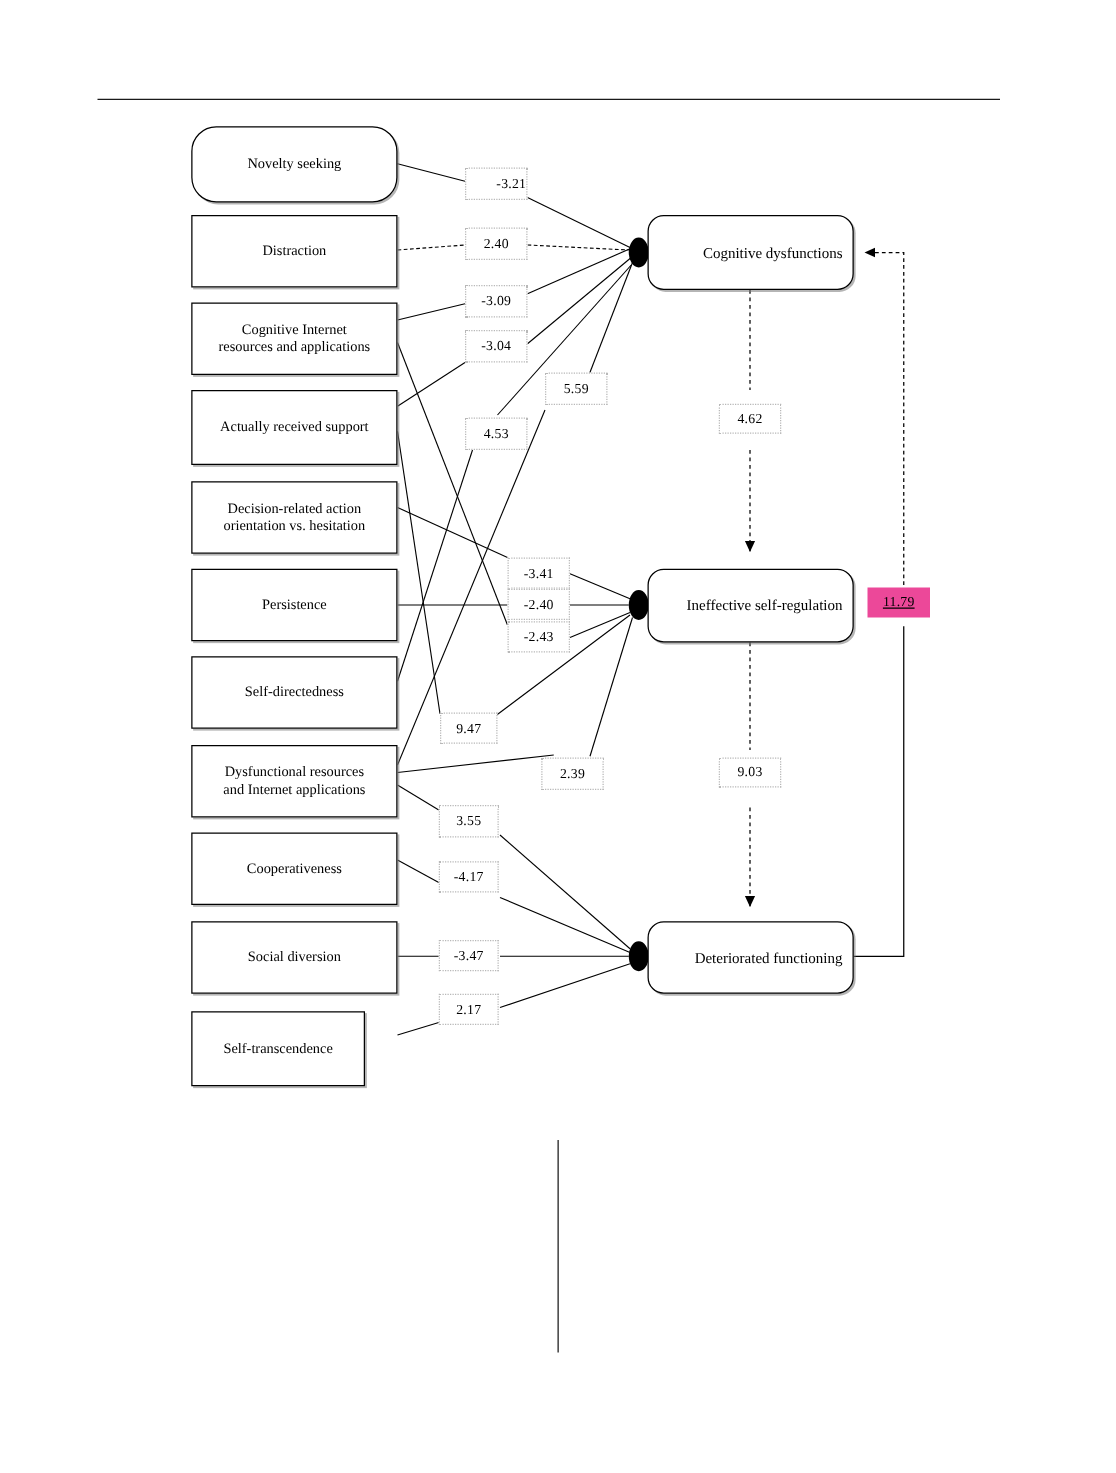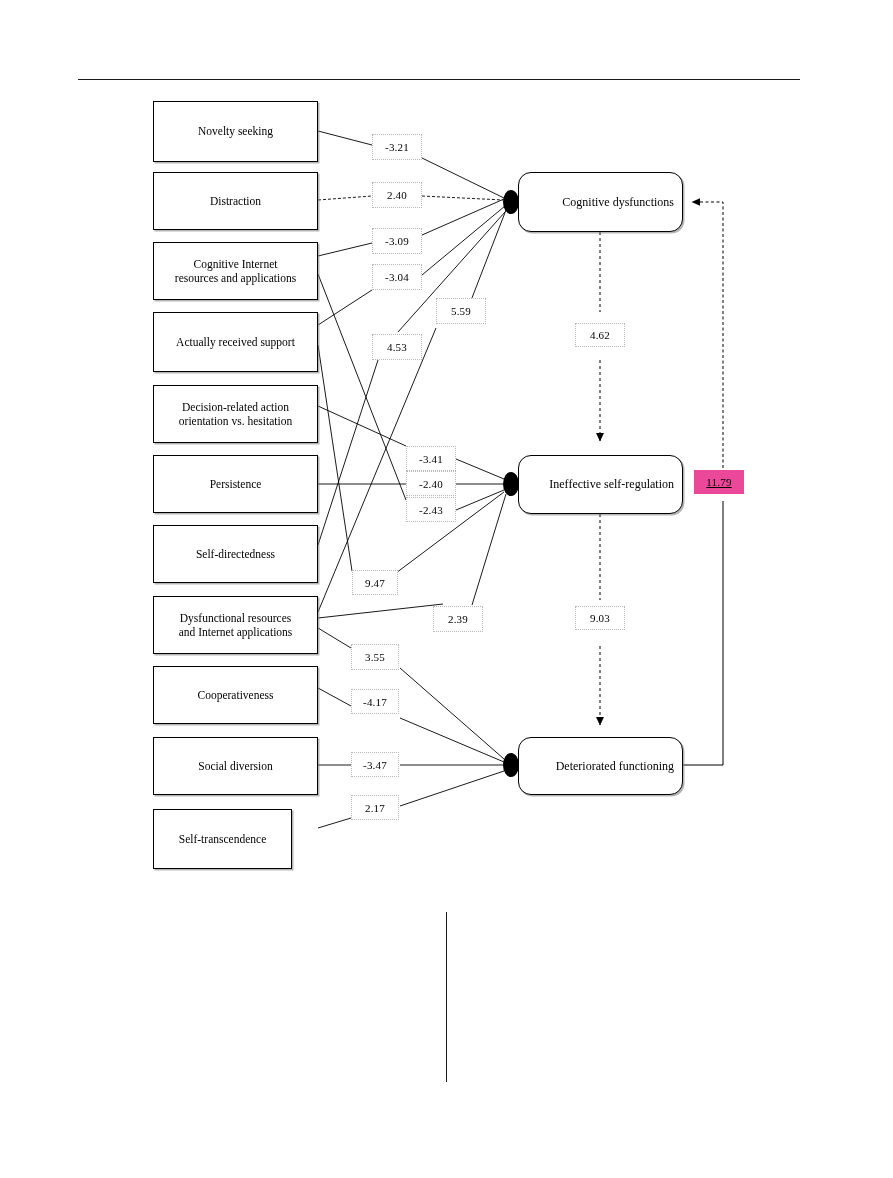--- a/index.html
+++ b/index.html
@@ -185,21 +185,21 @@
         <path d="M600,514 L600,600"></path>
         <path d="M600,646 L600,725" marker-end="url(#arrowDown)"></path>
       </g>
 
       <g stroke="#000" fill="none" stroke-width="1">
         <path d="M683,765 L723,765 L723,501"></path>
         <path d="M723,468 L723,202 L692,202" stroke-dasharray="3,2.5" marker-end="url(#arrowSolid)"></path>
       </g>
     </svg>
 
-    <div class="obs-box" style="left:153px; top:101px; width:165px; height:61px;">
+    <div class="obs-box" style="left:153px; top:101px; width:165px; height:61px;border-radius:20px;">
       <span>Novelty seeking</span>
     </div>
 
     <div class="obs-box" style="left:153px; top:172px; width:165px; height:58px;">
       <span>Distraction</span>
     </div>
 
     <div class="obs-box" style="left:153px; top:242px; width:165px; height:58px;">
       <div>
         <div>Cognitive Internet</div>
@@ -250,21 +250,21 @@
     </div>
 
     <div class="lat-box" style="left:518px; top:455px; width:165px; height:59px;">
       <span>Ineffective self-regulation</span>
     </div>
 
     <div class="lat-box" style="left:518px; top:737px; width:165px; height:58px;">
       <span>Deteriorated functioning</span>
     </div>
 
-    <div class="coef" style="left:372px; top:134px; width:50px; height:26px;">
+    <div class="coef" style="left:372px; top:134px; width:50px; height:26px;justify-content:flex-end;">
       <span>-3.21</span>
     </div>
 
     <div class="coef" style="left:372px; top:182px; width:50px; height:26px;">
       <span>2.40</span>
     </div>
 
     <div class="coef" style="left:372px; top:228px; width:50px; height:26px;">
       <span>-3.09</span>
     </div>

